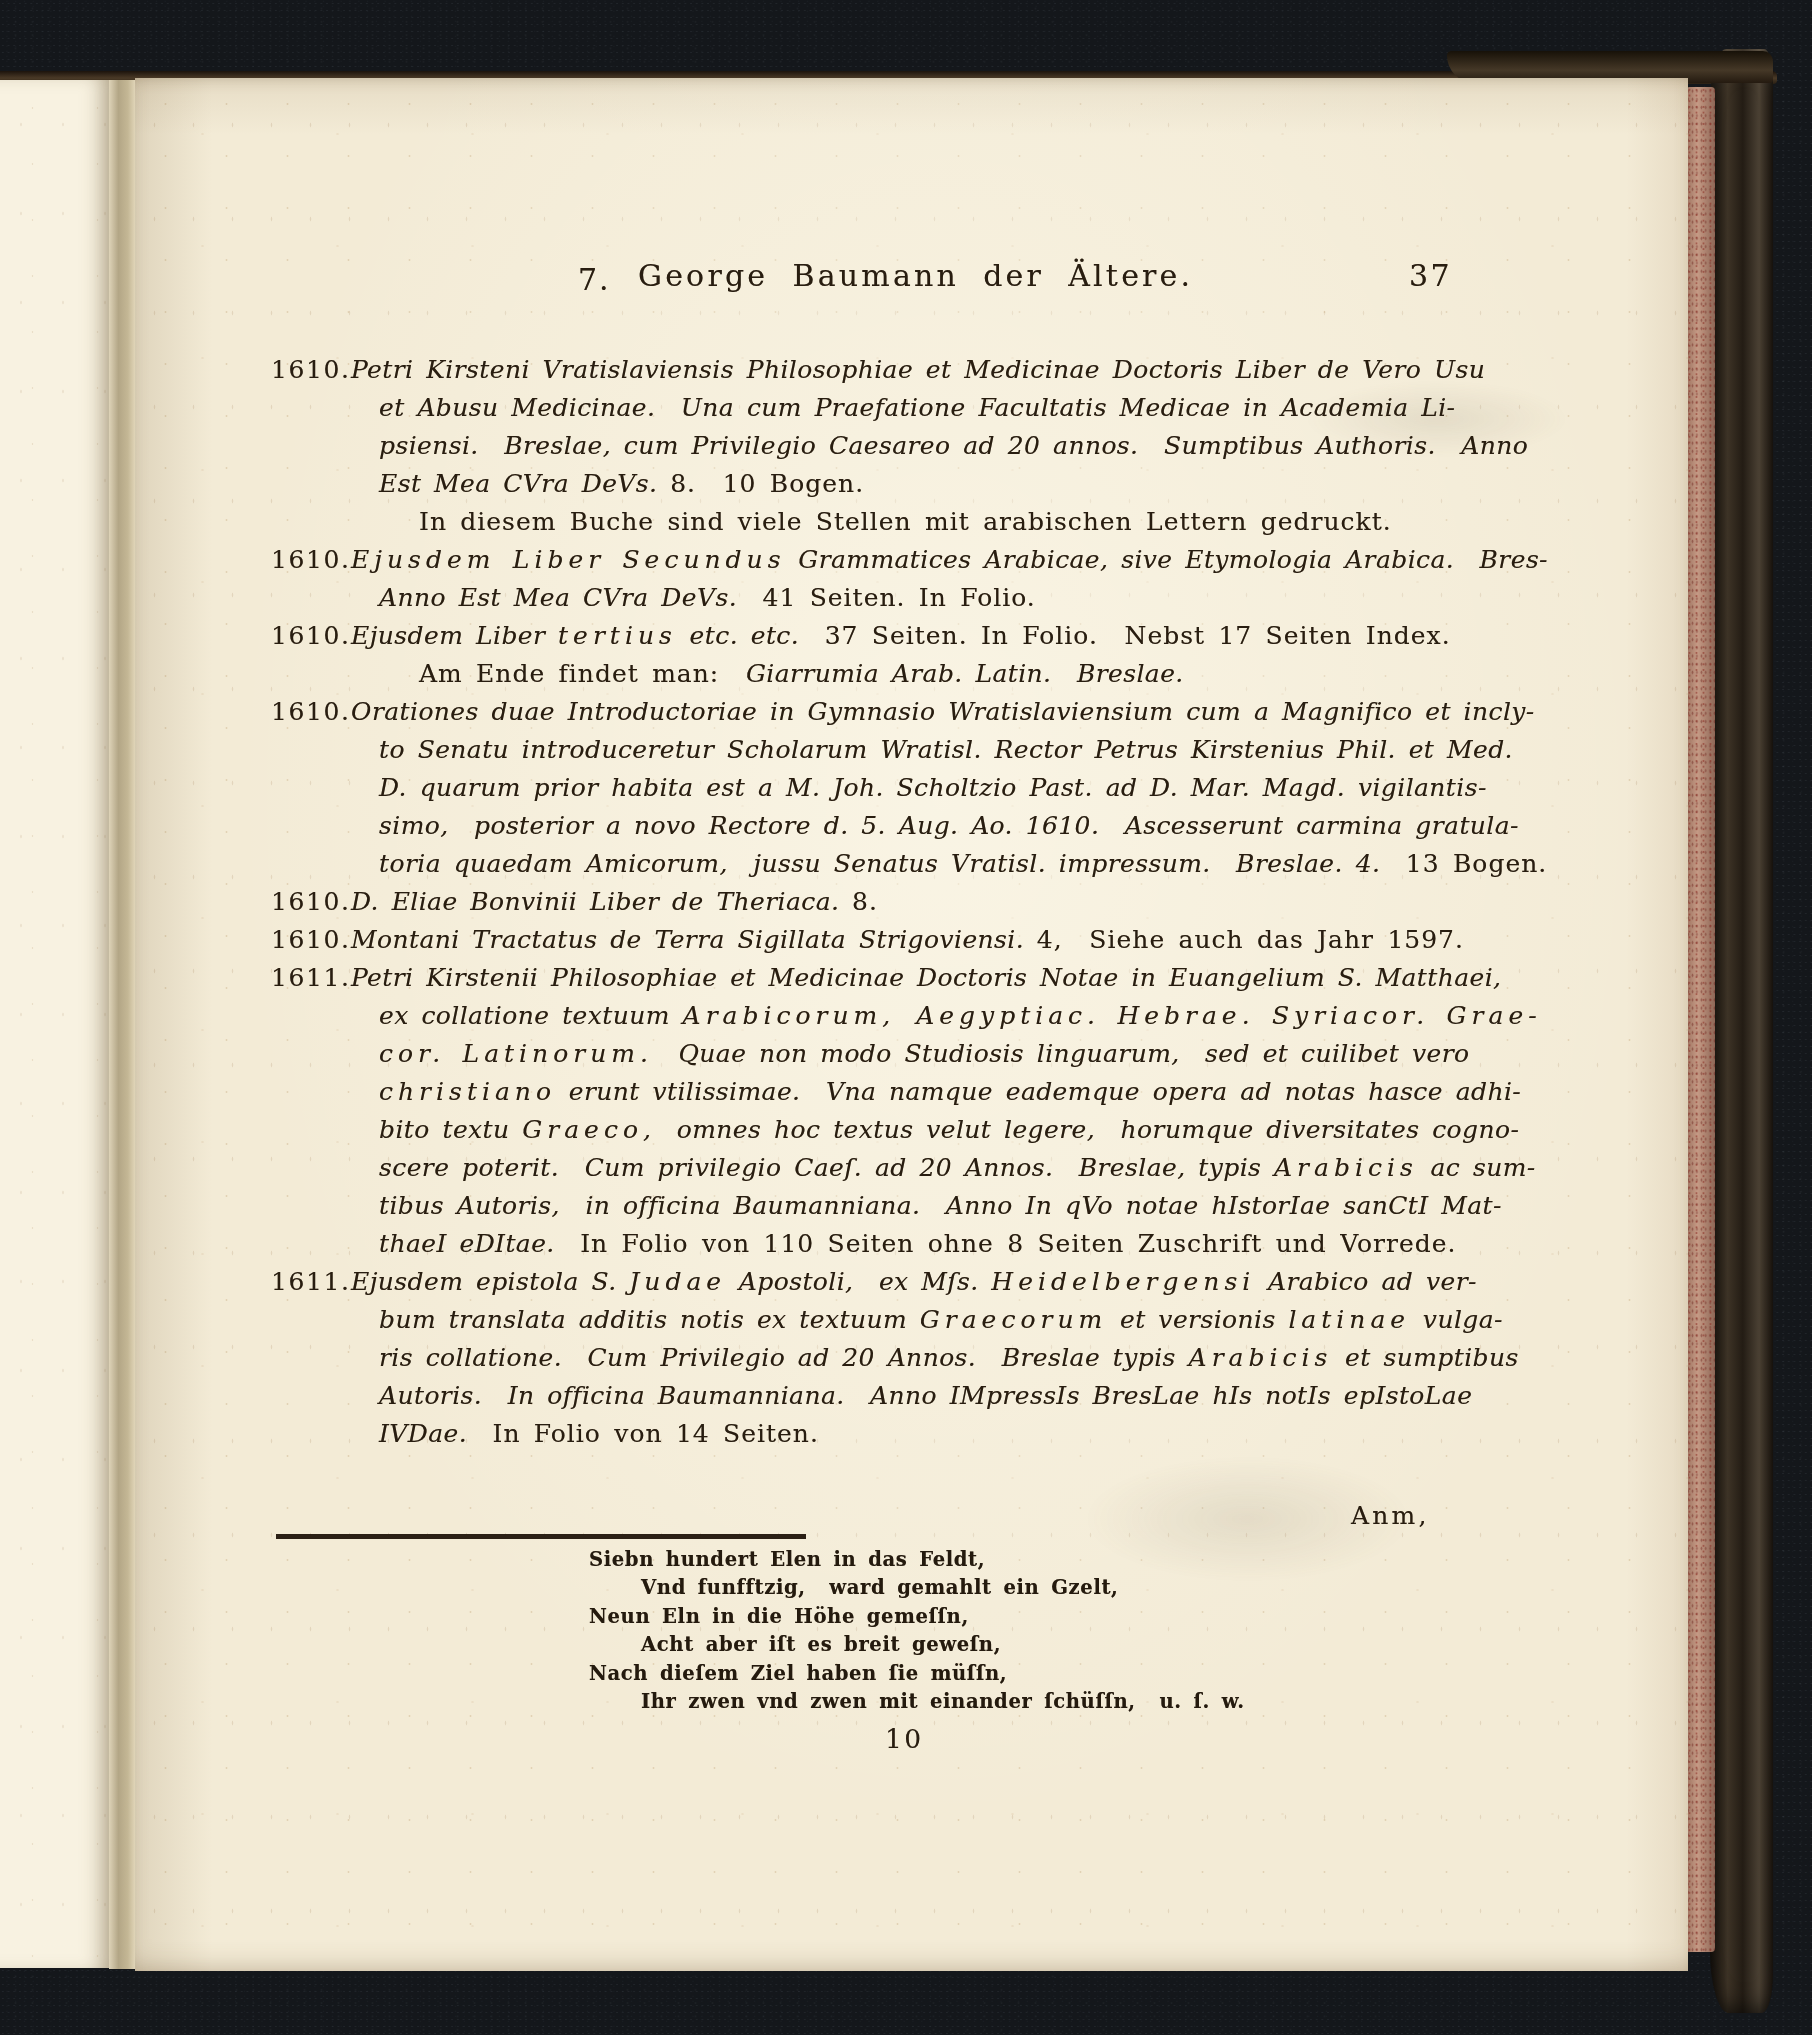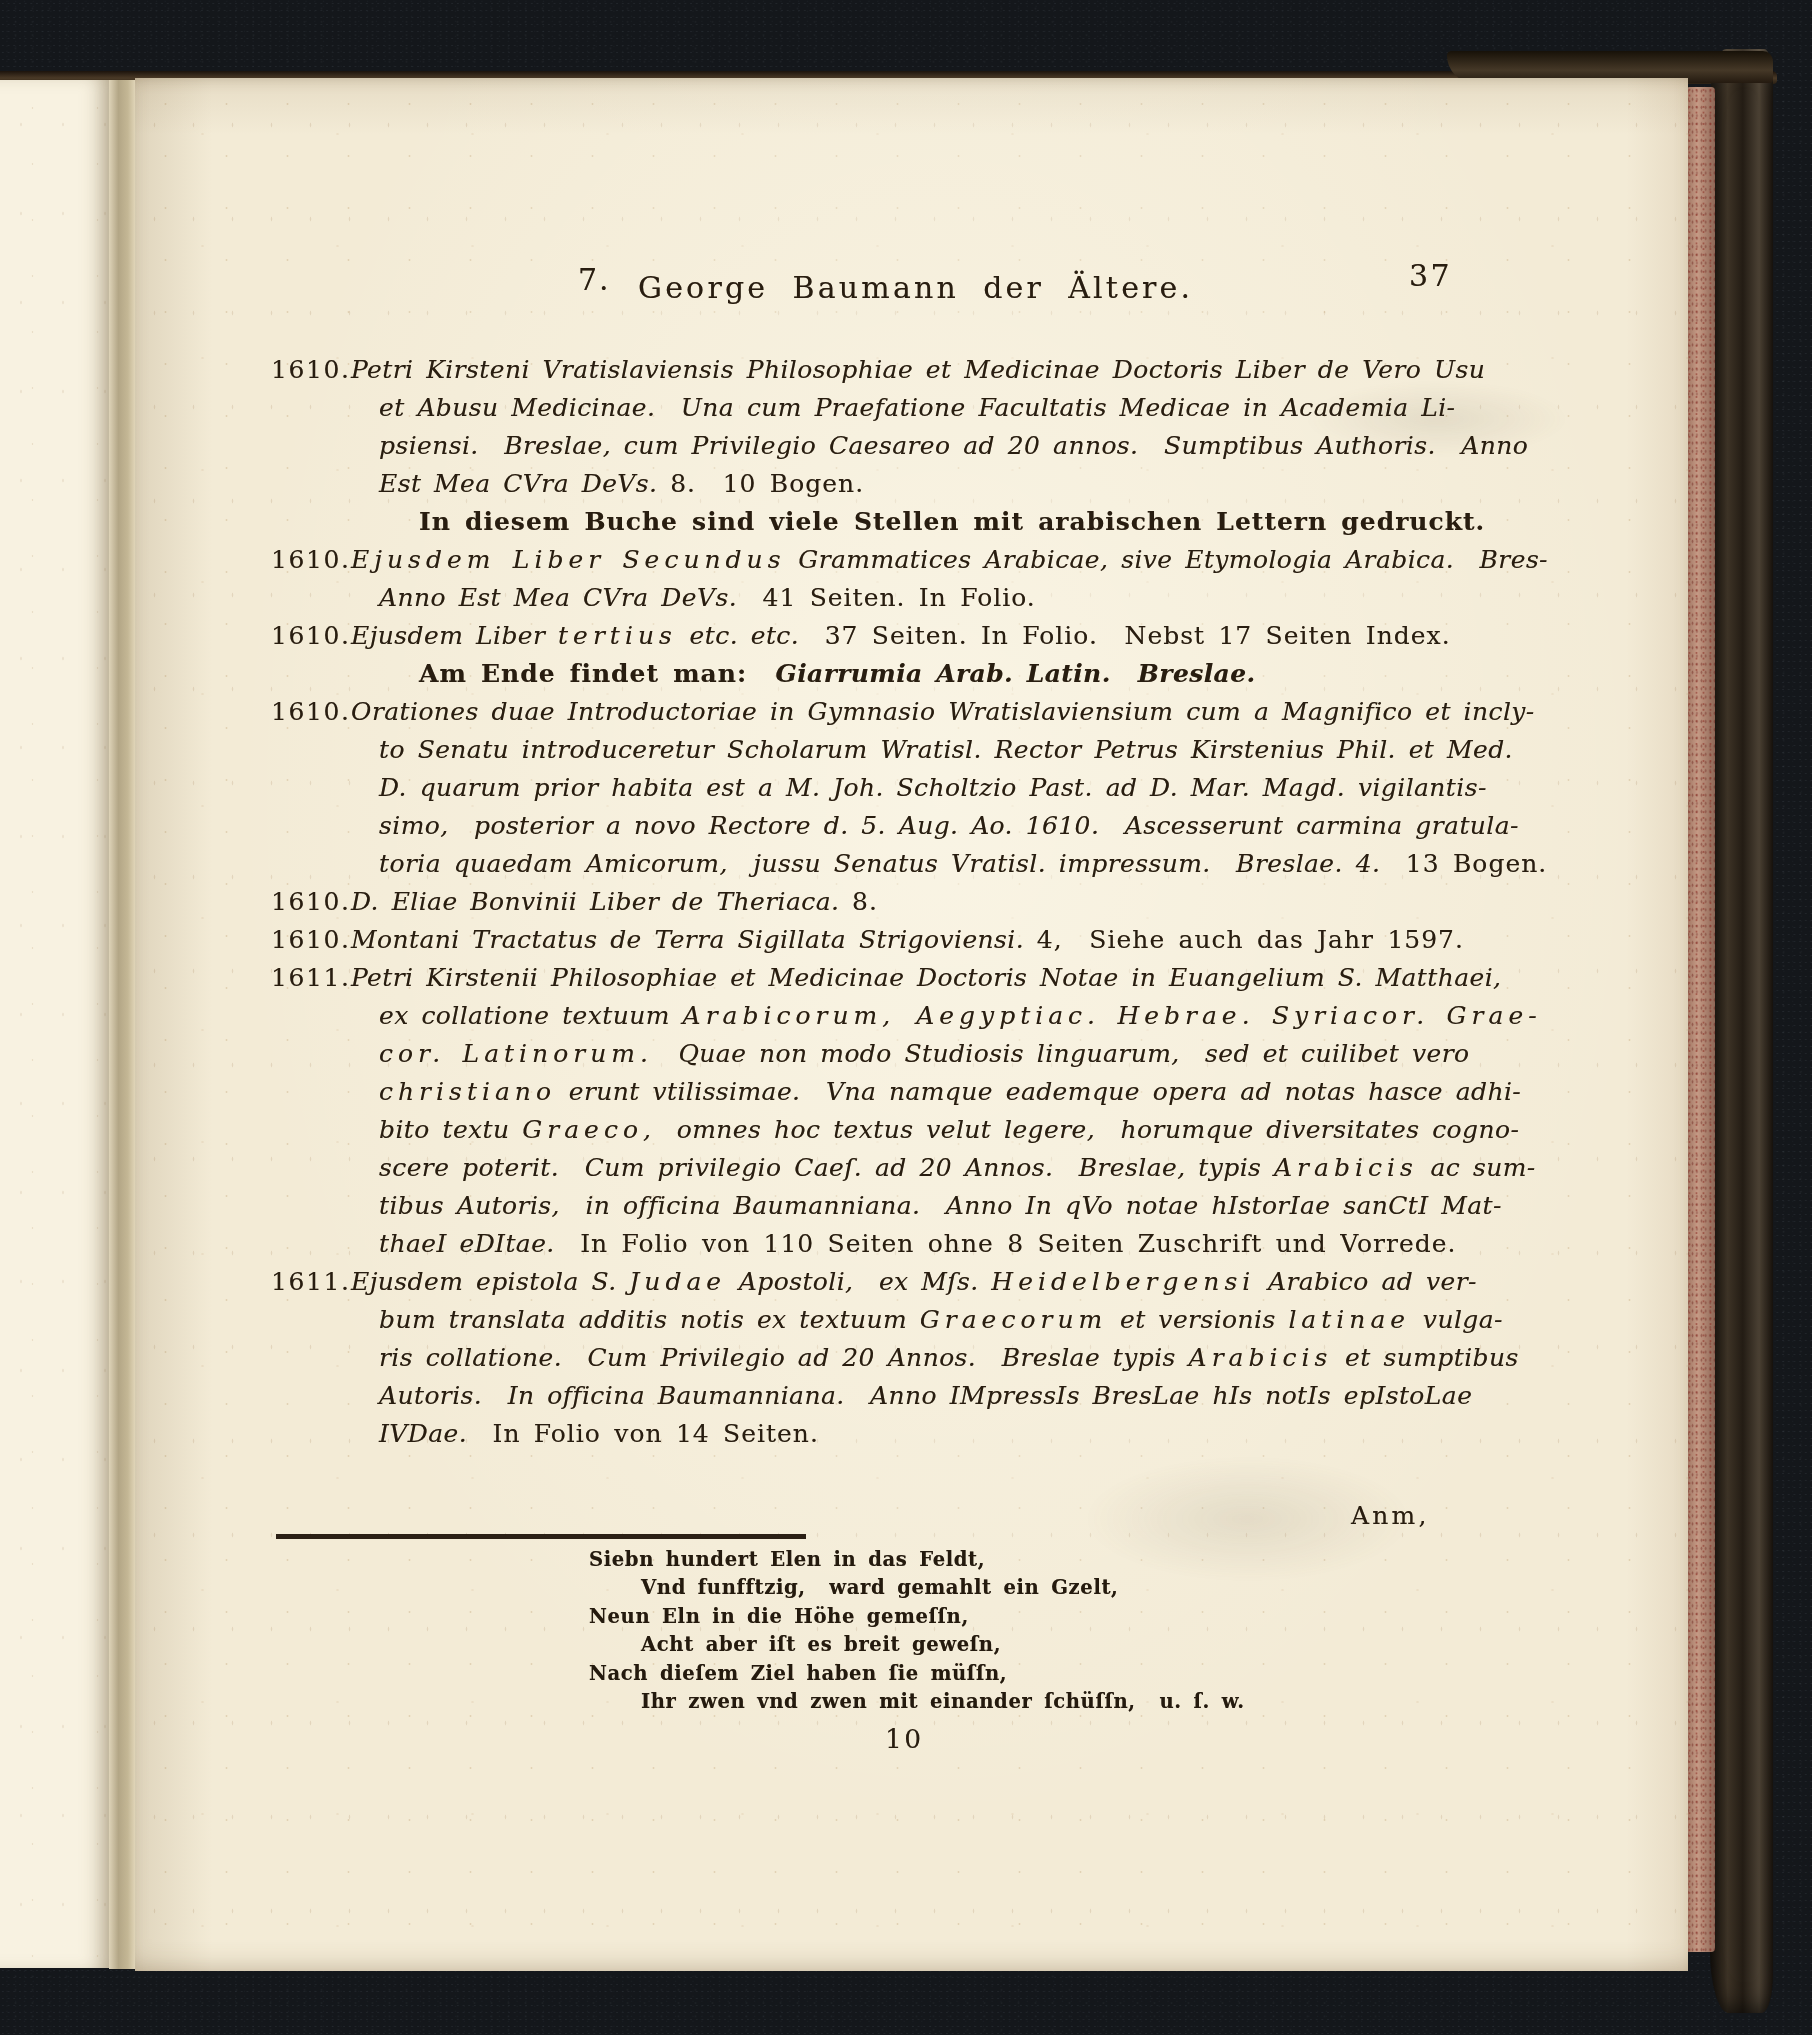--- a/index.html
+++ b/index.html
@@ -84,41 +84,41 @@
   }
 
   
   .ink { color:#281d10; text-shadow:0 0 0.6px rgba(45,28,10,.45); }
 
   .header-sec {
     position:absolute; left:578px; top:262px;
     font-size:30px; letter-spacing:1.9px;
   }
   .header-title {
-    position:absolute; left:638px; top:270px;
+    position:absolute; left:638px; top:258px;
     font-size:30px; letter-spacing:3.2px; word-spacing:11.4px;
   }
   .folio {
     position:absolute; left:1409px; top:258px;
     font-size:30px; letter-spacing:2.5px;
   }
 
   .entries {
     position:absolute; left:271px; top:351px; width:1204px;
     font-size:25px; line-height:38px;
   }
   .entry { position:relative; }
   .entry .year {
     position:absolute; left:0; top:0;
     font-style:normal; letter-spacing:1.6px;
   }
   .entry .etext { margin-left:80px; }
   .line { white-space:pre; height:38px; letter-spacing:0.4px; word-spacing:4.4px; }
   .line.ind1 { margin-left:28px; }
-  .line.ind2 { margin-left:68px;font-weight:bold; }
+  .line.ind2 { margin-left:68px; }
   .seg.i  { font-style:italic; }
   .seg.r  { font-style:normal; letter-spacing:1px; }
   .seg.sp { font-style:italic; letter-spacing:5px; }
 
   .catchword {
     position:absolute; left:1351px; top:1501px;
     font-size:25px; letter-spacing:3.2px;
   }
   .footnote-rule {
     position:absolute; left:276px; top:1534px; width:530px; height:5px;

